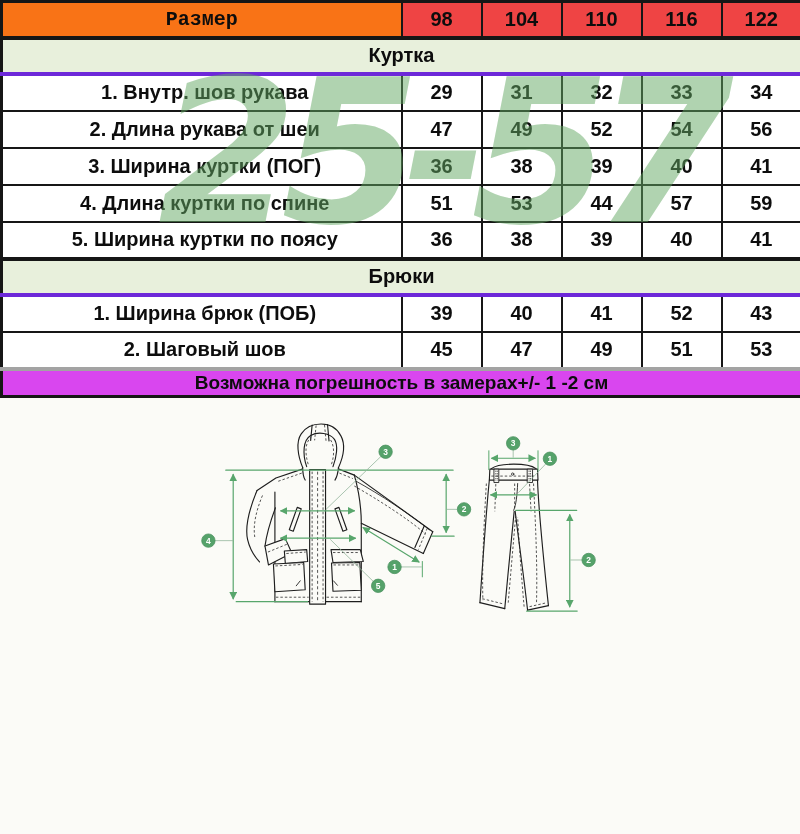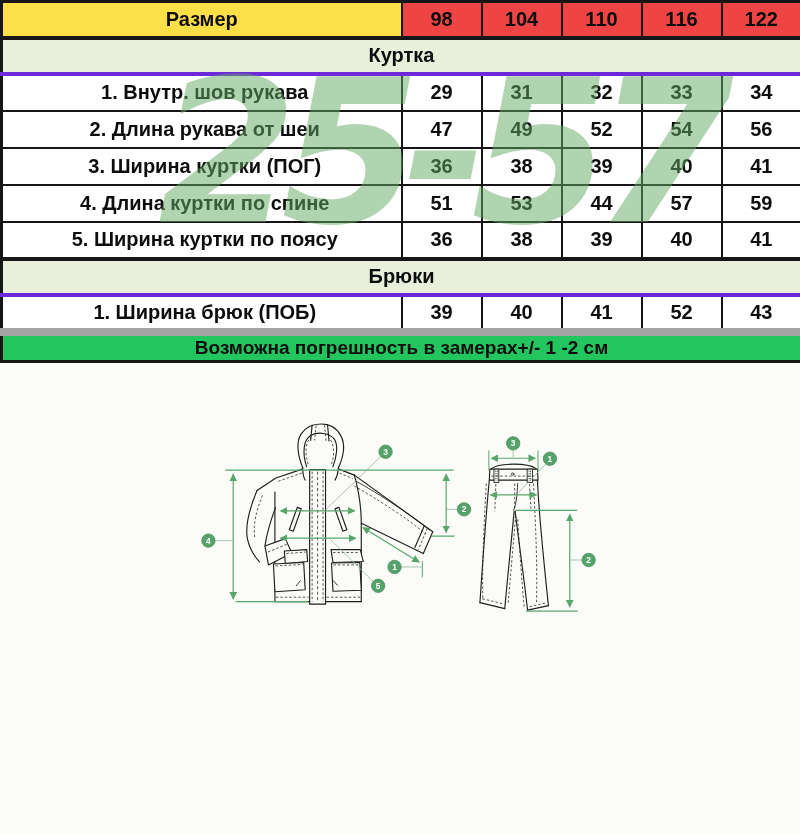--- a/index.html
+++ b/index.html
@@ -13,23 +13,23 @@
   table.size-table{border:3px solid #161616;}
   col.c-label{width:400px;}
   col.c-size{width:80px;}
   tr.r-head{height:36px;}
   tr.r-head td{border-bottom:4px solid #161616;}
   tr.r-section{height:36px;}
   tr.r-section td{border-top:4px solid #161616;border-bottom:4px solid #6d28d9;
         background:#e8f0dc;text-align:center;}
   tr.r-data{height:37px;}
   tr.r-footer{height:26px;}
-  tr.r-footer td{border-top:8px solid #a3a3a3;background:#22c55e;text-align:center;
+  tr.r-footer td{border-top:4px solid #a3a3a3;background:#d946ef;text-align:center;
         font-size:19px;}
-  td.cell-blue{background:#fde047;text-align:center;}
+  td.cell-blue{background:#f97316;text-align:center;font-family:Liberation Mono, monospace;}
   td.cell-size{background:#ef4444;text-align:center;}
   td.cell-label{text-align:center;padding-left:7px;}
   td.cell-num{text-align:center;}
   
   .watermark{position:absolute;left:158px;top:48px;z-index:5;pointer-events:none;
         font-family:"DejaVu Sans", sans-serif;font-style:italic;font-weight:700;
         font-size:200px;line-height:1.05;letter-spacing:-16px;color:#63a863;opacity:0.5;}
   
   .diagram{position:absolute;left:0;top:420px;width:800px;height:414px;z-index:2;}
   svg{display:block;}
@@ -107,20 +107,28 @@
         <td colspan="6">Брюки</td>
       </tr>
 
       <tr class="r-data">
         <td class="cell-label">1. Ширина брюк (ПОБ)</td>
         <td class="cell-num">39</td>
         <td class="cell-num">40</td>
         <td class="cell-num">41</td>
         <td class="cell-num">52</td>
         <td class="cell-num">43</td>
+      </tr>
+      <tr class="r-data">
+        <td class="cell-label">2. Шаговый шов</td>
+        <td class="cell-num">45</td>
+        <td class="cell-num">47</td>
+        <td class="cell-num">49</td>
+        <td class="cell-num">51</td>
+        <td class="cell-num">53</td>
       </tr>
 
       <tr class="r-footer">
         <td colspan="6">Возможна погрешность в замерах+/- 1 -2 см</td>
       </tr>
     </tbody>
   </table>
 
   <div class="watermark">25-57</div>
 

